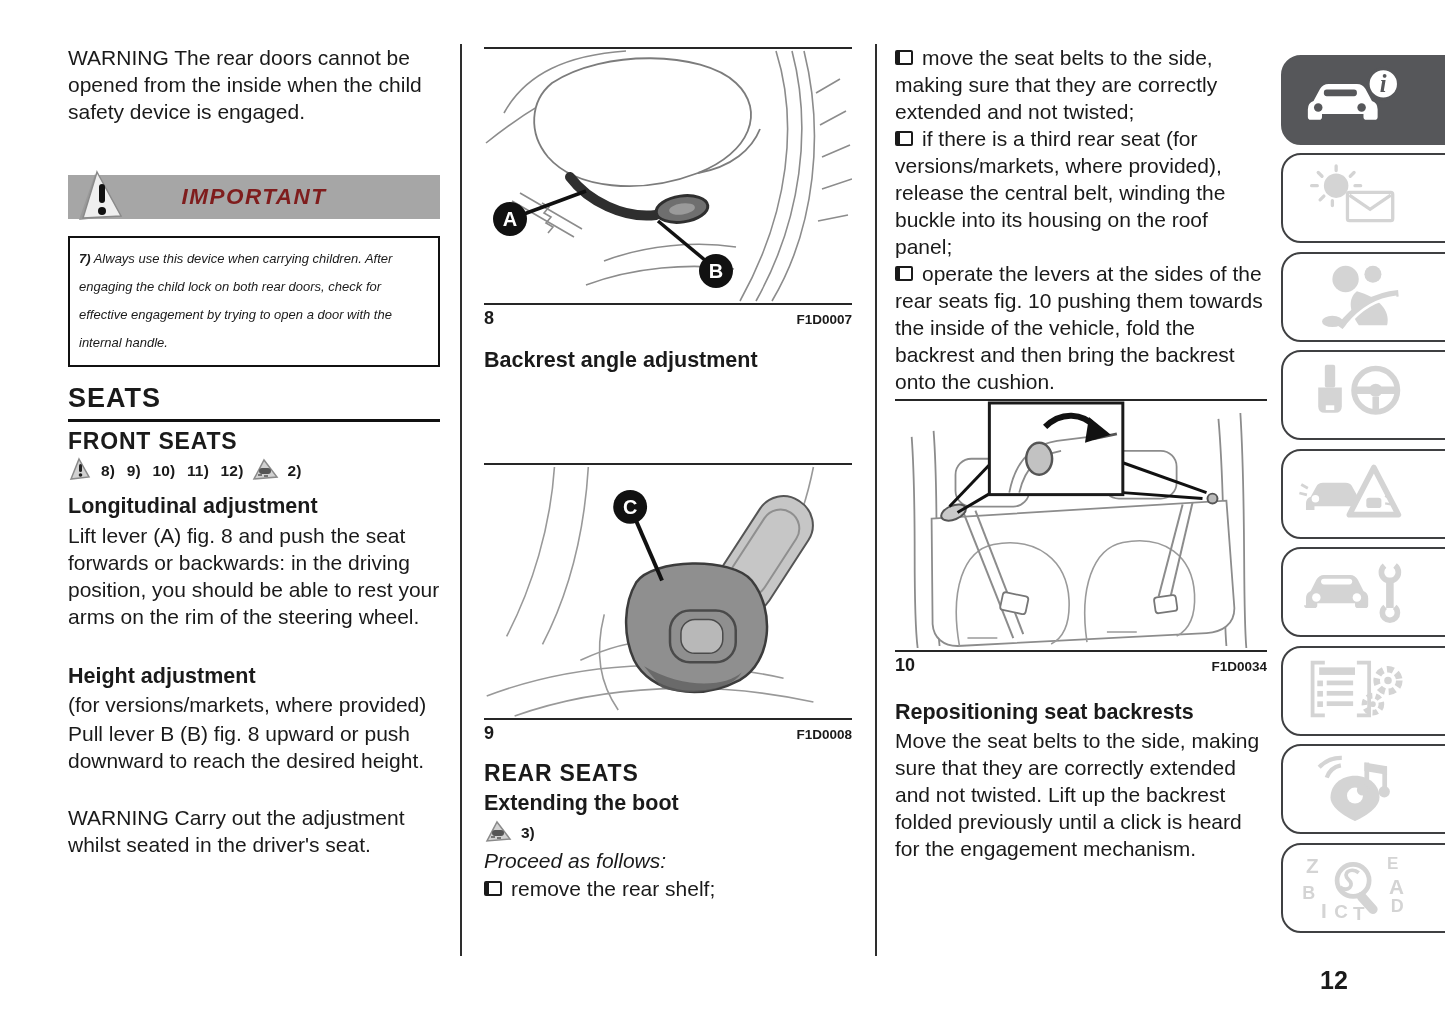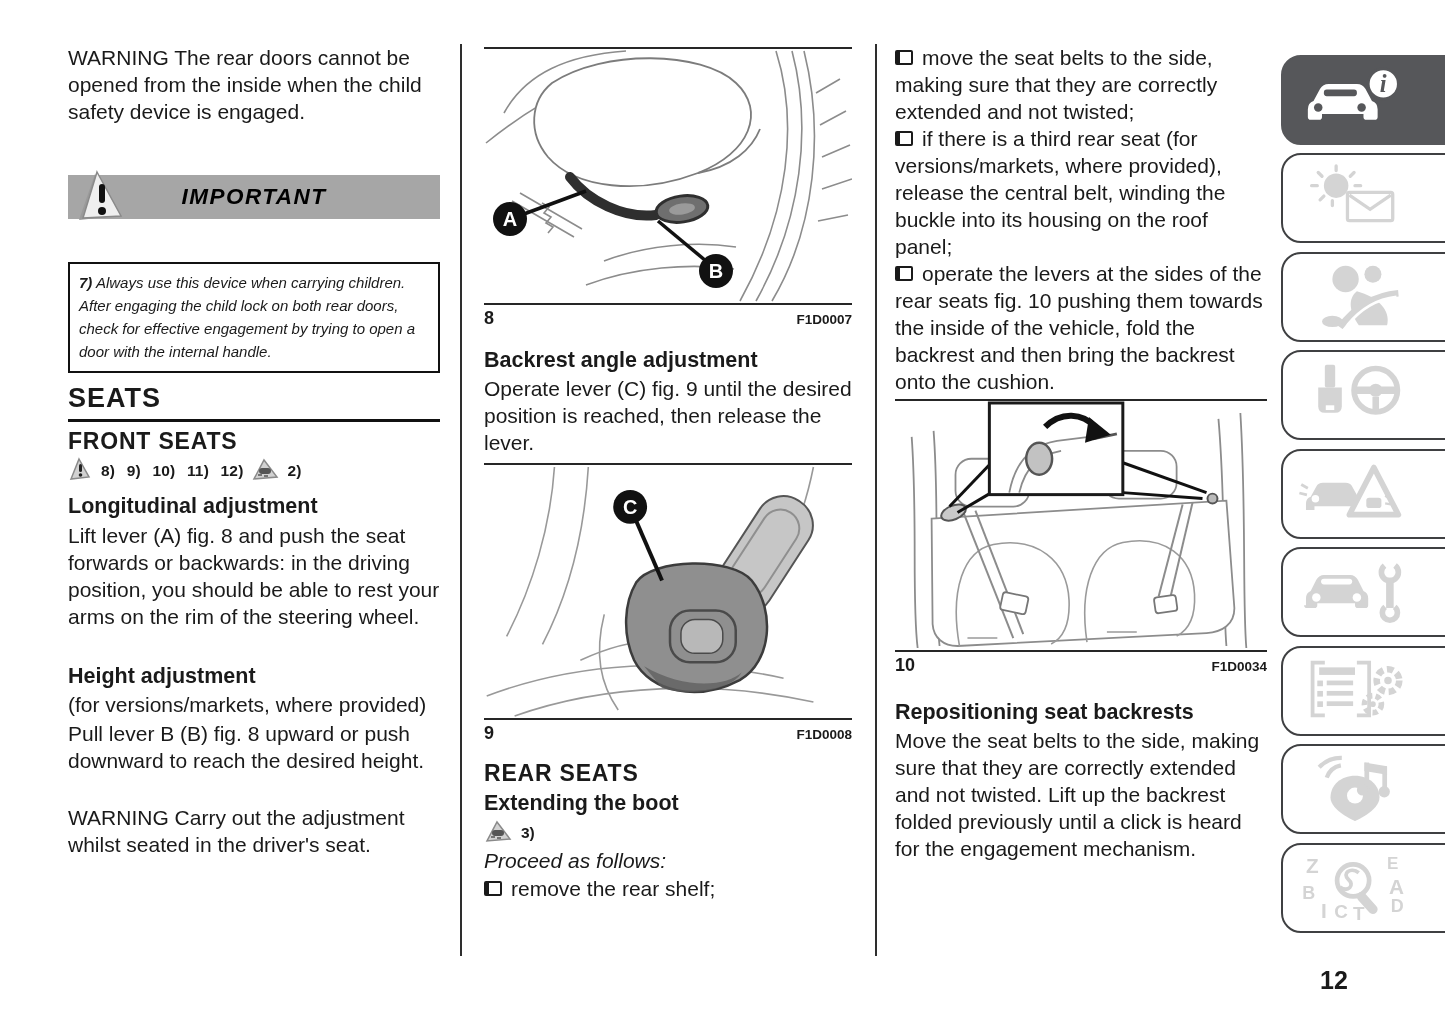--- a/index.html
+++ b/index.html
@@ -16,27 +16,27 @@
   .vdiv{position:absolute;top:44px;height:912px;width:2px;background:#2e2e2e;}
   
   .body-txt{font-size:21px;line-height:27px;margin:0;}
   .sub-bold{font-size:21.5px;font-weight:bold;line-height:27px;margin:0;}
   .h-big{font-size:27px;font-weight:bold;letter-spacing:1px;margin:0;line-height:30px;}
   .h-mid{font-size:23px;font-weight:bold;letter-spacing:0.8px;margin:0;line-height:26px;}
   .seats-rule{border-bottom:3px solid #111;padding-bottom:6px;}
   
   .banner{
     background:#a6a6a6;height:44px;display:flex;align-items:center;justify-content:center;
-    color:#000000;font-weight:bold;font-style:italic;font-size:22.5px;letter-spacing:1.5px;
+    color:#7f1d1d;font-weight:bold;font-style:italic;font-size:22.5px;letter-spacing:1.5px;
   }
   .banner .tri{position:absolute;left:3px;top:-5px;}
   
   .notebox{
-    border:2.5px solid #111;font-style:italic;font-size:15px;line-height:23px;
-    padding:7px 9px 8px 9px;box-sizing:border-box;width:100%;margin-top:26px;
+    border:2.5px solid #111;font-style:italic;font-size:13px;line-height:28px;
+    padding:7px 9px 8px 9px;box-sizing:border-box;width:100%;
   }
   .notebox b{font-style:italic;}
   
   .figure-box{border-top:2px solid #262626;border-bottom:2px solid #262626;box-sizing:border-box;background:#fff;}
   .figure-box svg{display:block;width:100%;height:100%;}
   .figcap{display:flex;justify-content:space-between;align-items:baseline;width:100%;}
   .fignum{font-weight:bold;font-size:18px;}
   .figcode{font-weight:bold;font-size:13.5px;margin-left:7px;}
   
   .bullet{margin:0;font-size:21px;line-height:27px;}
@@ -144,21 +144,20 @@
         <circle cx="232" cy="222" r="17" fill="#111"></circle>
         <text x="232" y="229" text-anchor="middle" font-size="20" font-weight="bold" fill="#ffffff" font-family="Liberation Sans, sans-serif">B</text>
       </svg>
     </div>
     <div class="figcap abs" style="top:308px;">
       <span class="fignum">8</span>
       <span class="figcode">F1D0007</span>
     </div>
 
     <h3 class="sub-bold abs" style="top:347px;">Backrest angle adjustment</h3>
-    <p class="body-txt abs" style="top:375px;width:100%;">Operate lever (C) fig. 9 until the desired position is reached, then release the lever.</p>
 
     <div class="figure-box abs" style="top:463px;left:0;width:368px;height:257px;">
       <svg viewBox="0 0 368 254">
         <g stroke="#999999" stroke-width="1.6" fill="none">
           <path d="M70,2 C66,62 48,122 22,172"></path>
           <path d="M104,2 C100,68 84,130 58,180"></path>
           <path d="M330,2 C322,42 310,72 296,94"></path>
           <path d="M2,232 C90,198 200,192 300,214"></path>
           <path d="M30,252 C120,220 230,216 330,238"></path>
           <path d="M120,150 C110,190 116,220 134,246"></path>

